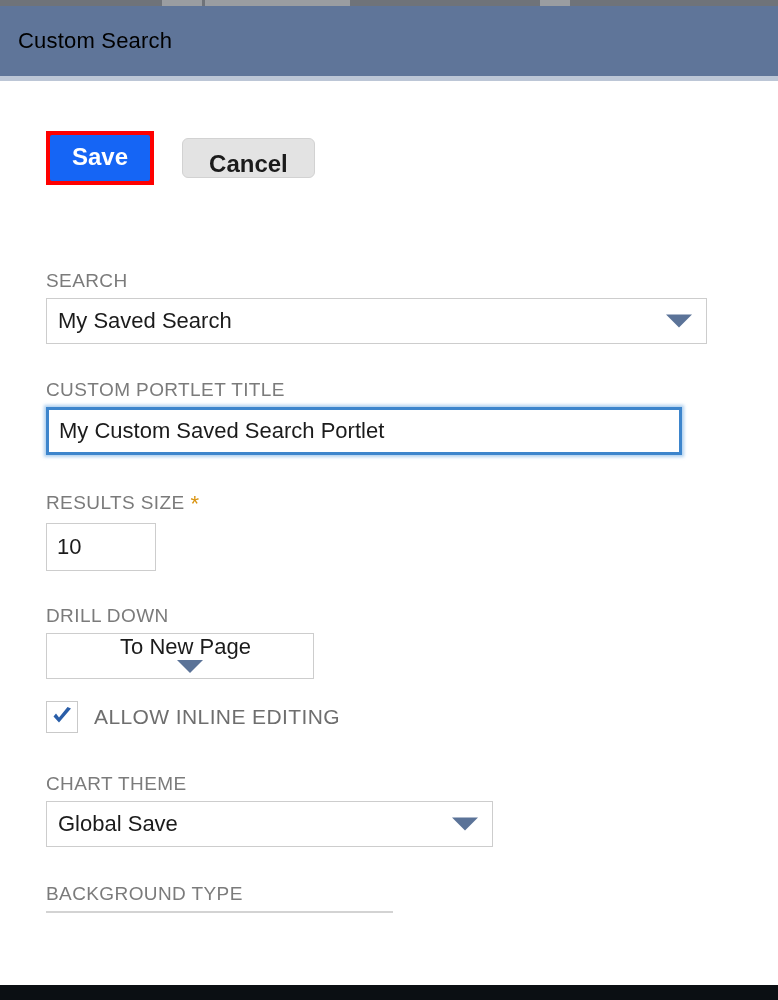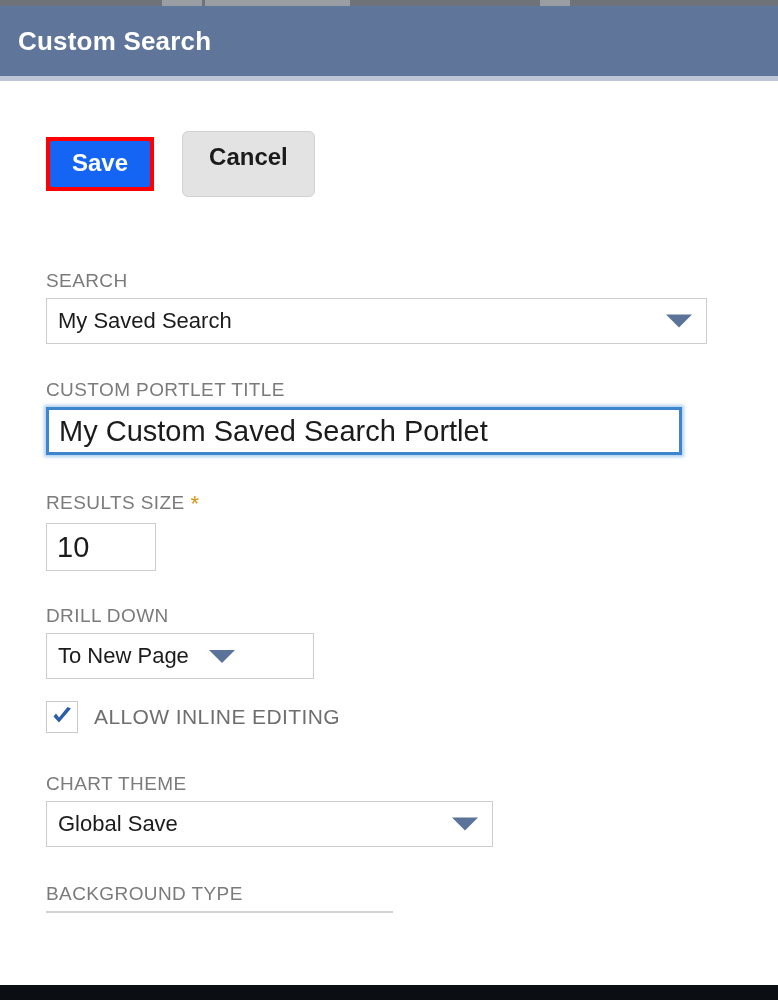--- a/index.html
+++ b/index.html
@@ -46,23 +46,23 @@
     width: 778px;
     height: 70px;
     background: #5f7599;
     box-sizing: border-box;
   }
   .dialog-title {
     position: absolute;
     left: 18px;
     top: 50%;
     transform: translateY(-50%);
-    font-size: 26px;
-    font-weight: bold;
-    color: #ffffff;
+    font-size: 22px;
+    font-weight: normal;
+    color: #000000;
     letter-spacing: 0.2px;
     white-space: nowrap;
   }
   .header-underline {
     position: absolute;
     top: 76px; left: 0;
     width: 778px;
     height: 5px;
     background: #bcc6d6;
   }
@@ -105,21 +105,21 @@
   .btn-cancel {
     margin-left: 28px;
     display: inline-block;
     background: #e3e3e3;
     color: #1b1b1b;
     font-size: 24px;
     font-weight: bold;
     font-family: "Liberation Sans", sans-serif;
     border: 1px solid #d2d2d2;
     border-radius: 6px;
-    padding: 12px 26px 26px 26px;
+    padding: 12px 26px 0 26px;
     line-height: 1.1;
     cursor: pointer;
   }
 
   .intro-text {
     position: absolute;
     left: 46px;
     top: 140px;
     font-size: 21px;
     color: #1b1b1b;
@@ -176,21 +176,21 @@
   }
   .caret.inline {
     margin-left: 20px;
   }
 
   .text-input {
     box-sizing: border-box;
     height: 48px;
     background: #ffffff;
     border: 1px solid #cdcdcd;
-    font-size: 29px;
+    font-size: 22px;
     color: #1b1b1b;
     padding: 0 10px;
     font-family: "Liberation Sans", sans-serif;
     outline: none;
   }
   .text-input.focused {
     border: 3px solid #3d85cc;
     box-shadow: 0 0 3px 2px rgba(110,170,225,0.55);
   }
 
@@ -275,21 +275,21 @@
       <input class="text-input focused" style="width: 636px;" type="text" value="My Custom Saved Search Portlet">
     </div>
 
     <div class="field" style="top:410px; width:110px;">
       <div class="field-label"><span>RESULTS SIZE</span><span class="req-star">*</span></div>
       <input class="text-input" style="width: 110px;" type="text" value="10">
     </div>
 
     <div class="field" style="top:524px; width:268px;">
       <div class="field-label">DRILL DOWN</div>
-      <div class="select-box" style="width:268px;">
+      <div class="select-box" style="width:268px;flex-direction:column;">
         <span class="select-value">To New Page</span>
         <span class="caret inline"></span>
       </div>
     </div>
 
     <div class="checkbox-row" style="top:620px;">
       <span class="checkbox">
         <svg width="24" height="24" viewBox="0 0 24 24">
           <path d="M3.5 11.5 L9 17.5 L21 3.5 L17.5 2 L9 12.5 L6 8.5 Z" fill="#2a5ea8"></path>
         </svg>

